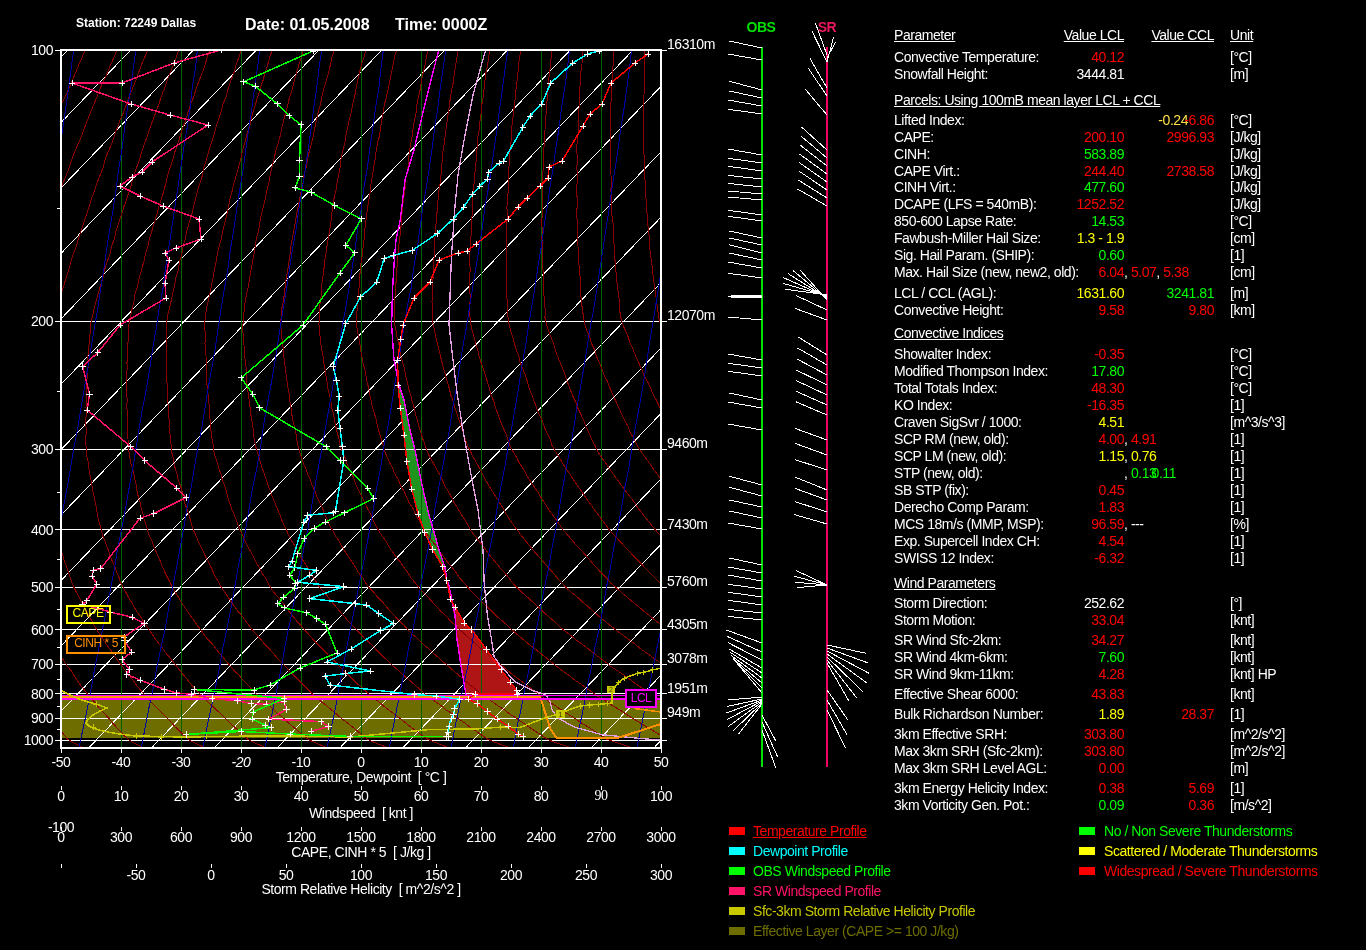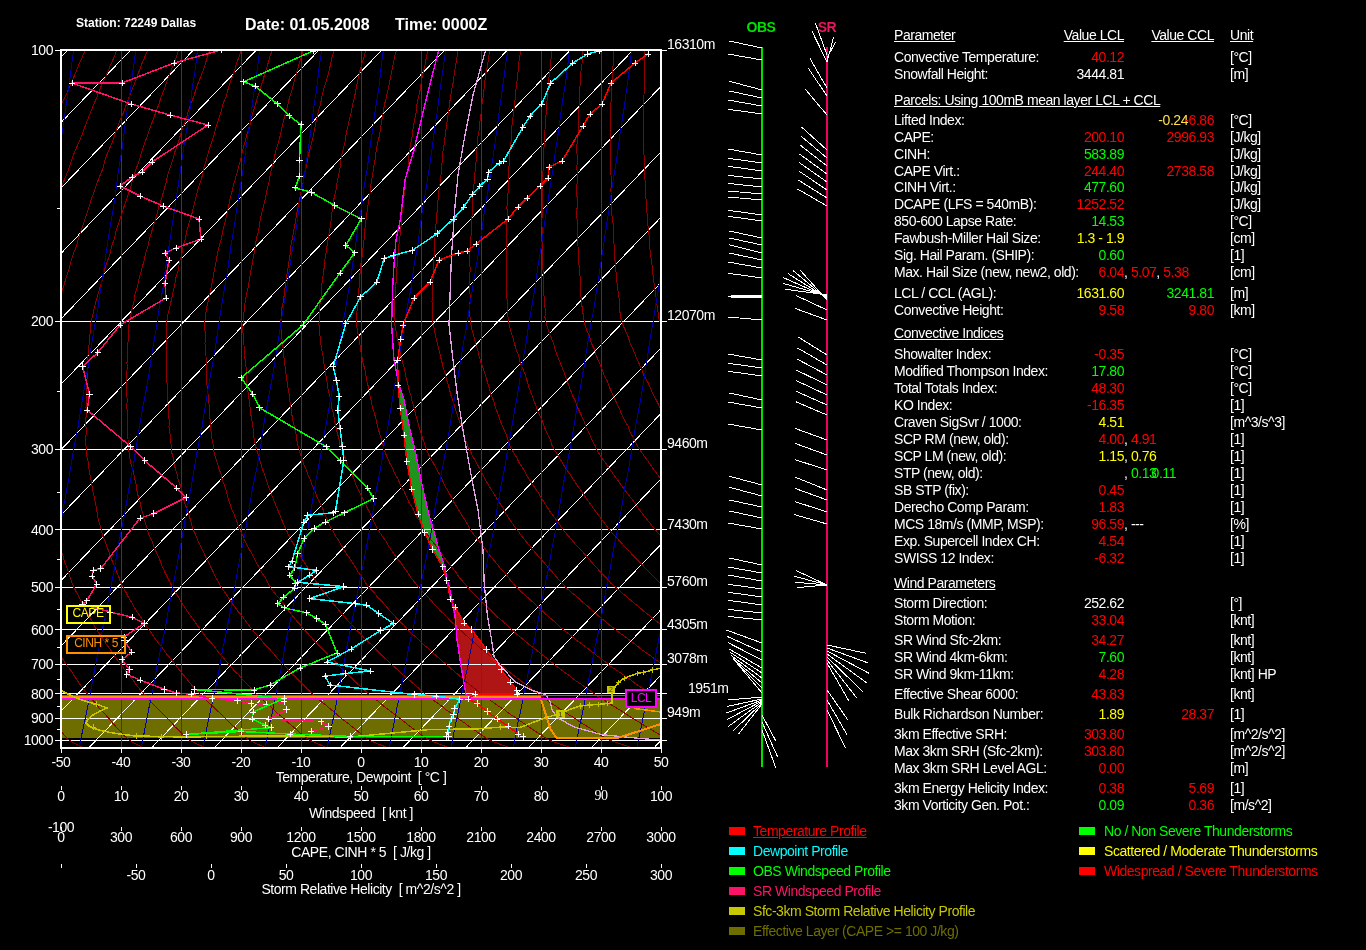--- a/index.html
+++ b/index.html
@@ -142,26 +142,26 @@
 <div class="t r" style="left:53px;top:685.5px;">800</div>
 <div class="t r" style="left:53px;top:710px;">900</div>
 <div class="t r" style="left:53px;top:732px;">1000</div>
 <div class="t" style="left:667px;top:36.0px;">16310m</div>
 <div class="t" style="left:667px;top:307.0px;">12070m</div>
 <div class="t" style="left:667px;top:435.0px;">9460m</div>
 <div class="t" style="left:667px;top:515.5px;">7430m</div>
 <div class="t" style="left:667px;top:573.0px;">5760m</div>
 <div class="t" style="left:667px;top:615.5px;">4305m</div>
 <div class="t" style="left:667px;top:650.0px;">3078m</div>
-<div class="t" style="left:688px;top:679.5px;">1951m</div>
+<div class="t" style="left:667px;top:679.5px;">1951m</div>
 <div class="t" style="left:667px;top:704.0px;">949m</div>
 <div class="t c" style="left:61px;top:754px;">-50</div>
 <div class="t c" style="left:121px;top:754px;">-40</div>
 <div class="t c" style="left:181px;top:754px;">-30</div>
-<div class="t c" style="left:241px;top:754px;">-20</div>
+<div class="t c" style="left:241px;top:754px;font-style:italic;">-20</div>
 <div class="t c" style="left:301px;top:754px;">-10</div>
 <div class="t c" style="left:361px;top:754px;">0</div>
 <div class="t c" style="left:421px;top:754px;">10</div>
 <div class="t c" style="left:481px;top:754px;">20</div>
 <div class="t c" style="left:541px;top:754px;">30</div>
 <div class="t c" style="left:601px;top:754px;">40</div>
 <div class="t c" style="left:661px;top:754px;">50</div>
 <div class="t c" style="left:361px;top:769px;">Temperature, Dewpoint&nbsp; [ °C ]</div>
 <div class="t c" style="left:61px;top:788px;">0</div>
 <div class="t c" style="left:121px;top:788px;">10</div>

